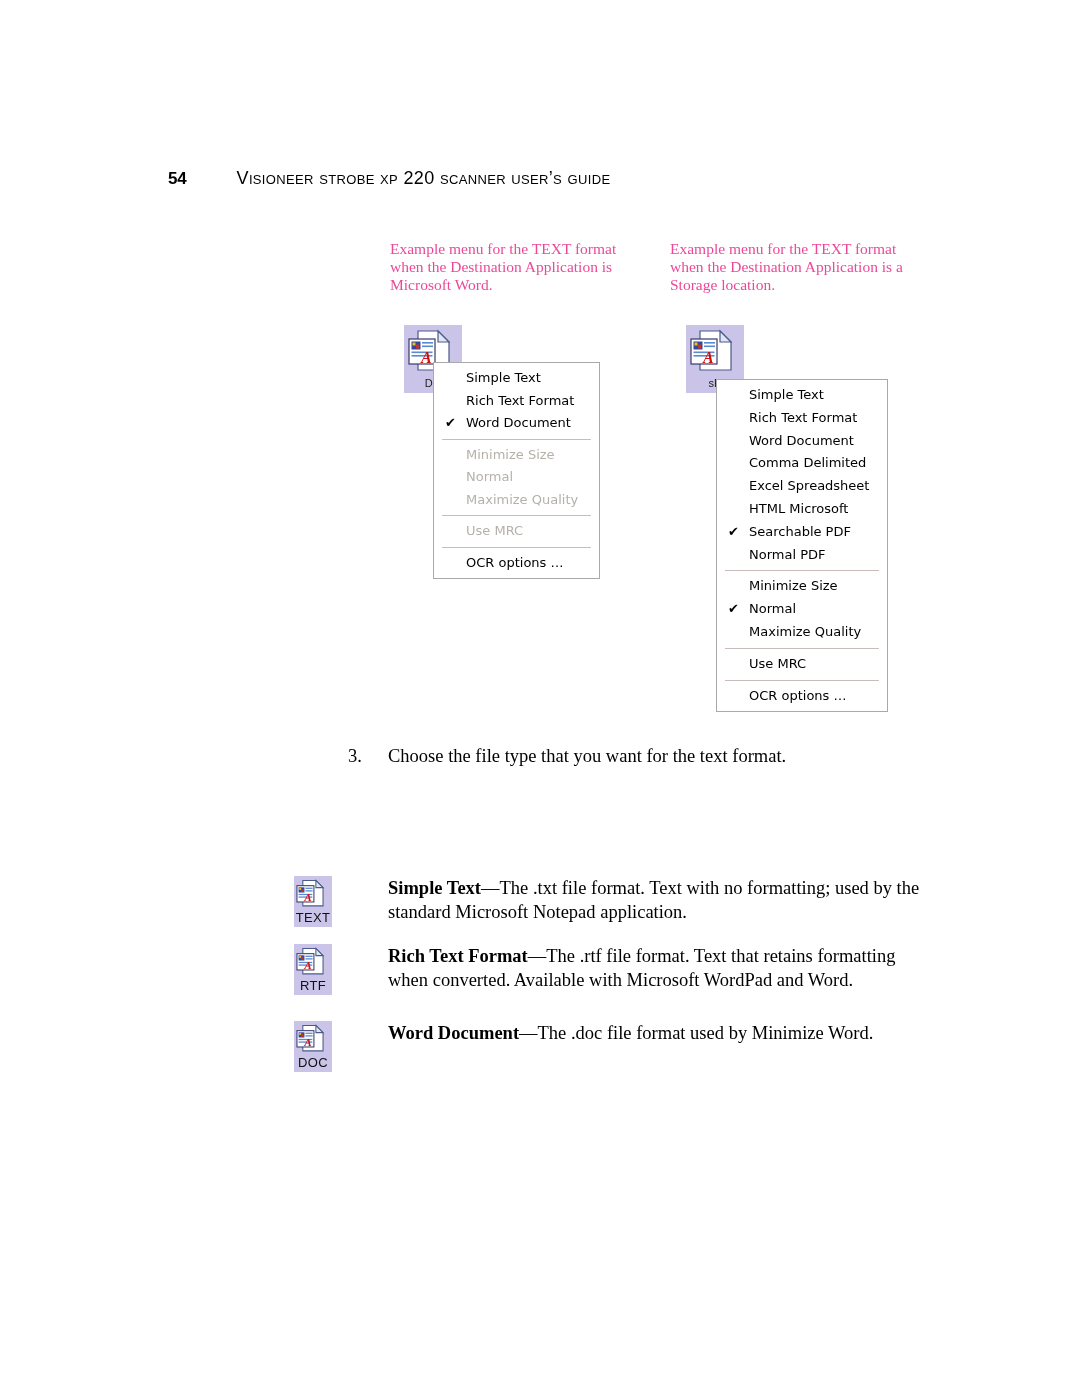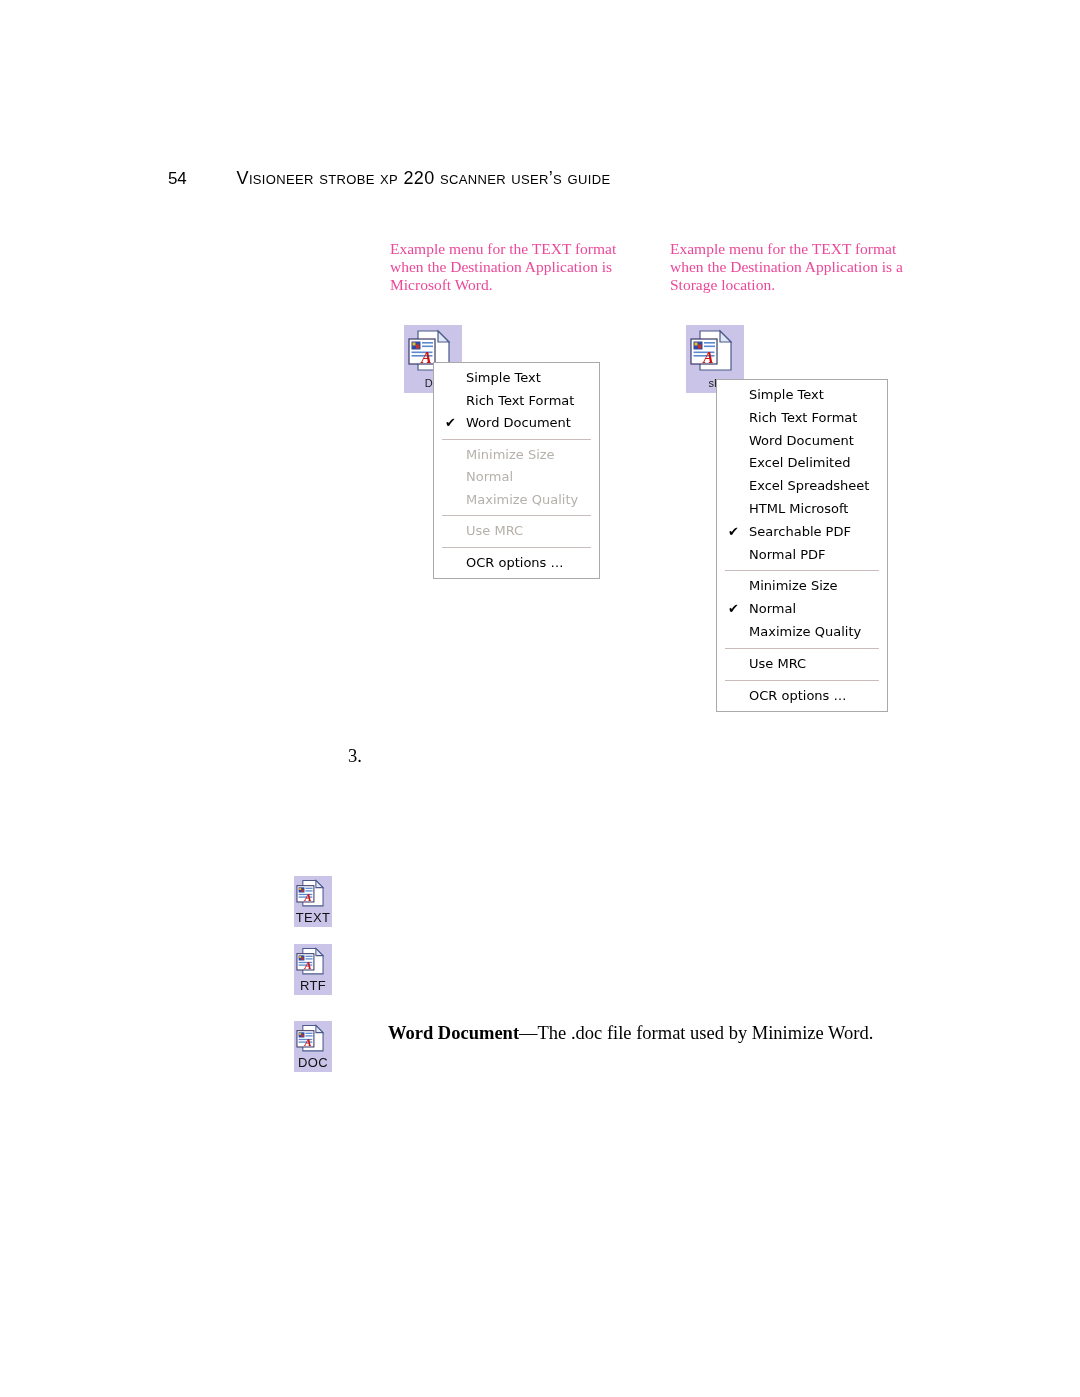--- a/index.html
+++ b/index.html
@@ -19,21 +19,21 @@
   
   #page-header {
     position: absolute;
     left: 168px;
     top: 168px;
     display: flex;
     align-items: baseline;
   }
   #page-header .folio {
     font-family: "Liberation Sans", sans-serif;
-    font-weight: normal;
+    font-weight: bold;
     font-size: 17px;
     letter-spacing: -0.2px;
   }
   #page-header .running-title {
     font-family: "Liberation Sans", sans-serif;
     font-size: 18px;
     margin-left: 50px;
     letter-spacing: 0.35px;
     font-variant: small-caps;
     text-transform: lowercase;
@@ -224,38 +224,39 @@
     <div class="ctx-sep"></div>
     <div class="ctx-item disabled"><span>Use MRC</span></div>
     <div class="ctx-sep"></div>
     <div class="ctx-item"><span>OCR options …</span></div>
   </div>
 
 <div class="ctx-menu" id="menu-right">
     <div class="ctx-item"><span>Simple Text</span></div>
     <div class="ctx-item"><span>Rich Text Format</span></div>
     <div class="ctx-item"><span>Word Document</span></div>
-    <div class="ctx-item"><span>Excel Delimited</span></div>
+    <div class="ctx-item"><span>Comma Delimited</span></div>
     <div class="ctx-item"><span>Excel Spreadsheet</span></div>
     <div class="ctx-item"><span>HTML Microsoft</span></div>
     <div class="ctx-item"><span class="check">✔</span><span>Searchable PDF</span></div>
     <div class="ctx-item"><span>Normal PDF</span></div>
     <div class="ctx-sep"></div>
     <div class="ctx-item"><span>Minimize Size</span></div>
     <div class="ctx-item"><span class="check">✔</span><span>Normal</span></div>
     <div class="ctx-item"><span>Maximize Quality</span></div>
     <div class="ctx-sep"></div>
     <div class="ctx-item"><span>Use MRC</span></div>
     <div class="ctx-sep"></div>
     <div class="ctx-item"><span>OCR options …</span></div>
   </div>
 
 <div id="step-3">
   <span class="num">3.</span>
   <div class="step-body">
+    <p class="step-para">Choose the file type that you want for the text format.</p>
   </div>
 </div>
 
 <div class="fmt-row" id="fmt-row-0">
   <span class="fmt-icon">
     <span class="glyph">
       <svg width="30" height="29" viewBox="0 0 46 44">
         <path d="M12 2 h20 l11 11 v28 h-31 z" fill="#ffffff" stroke="#4a5a8a" stroke-width="1.6"></path>
         <path d="M32 2 l11 11 h-11 z" fill="#dfe6f5" stroke="#4a5a8a" stroke-width="1.6"></path>
         <rect x="3" y="10" width="26" height="25" fill="#ffffff" stroke="#3a3a6a" stroke-width="1.6"></rect>
@@ -264,20 +265,23 @@
         <rect x="10" y="15.5" width="3.2" height="4" fill="#d03020"></rect>
         <rect x="16" y="13" width="11" height="2" fill="#5a8ad0"></rect>
         <rect x="16" y="17" width="11" height="2" fill="#5a8ad0"></rect>
         <rect x="5.5" y="22.5" width="21" height="2" fill="#5a8ad0"></rect>
         <rect x="5.5" y="26.5" width="21" height="2" fill="#5a8ad0"></rect>
         <text x="14" y="34" font-family="Liberation Serif, serif" font-size="17" font-style="italic" font-weight="bold" fill="#cc1111">A</text>
       </svg>
     </span>
     <span class="cap">TEXT</span>
   </span>
+  <div class="fmt-text">
+    <span class="lead">Simple Text</span><span>—The .txt file format. Text with no formatting; used by the standard Microsoft Notepad application.</span>
+  </div>
 </div>
 
 <div class="fmt-row" id="fmt-row-1">
   <span class="fmt-icon">
     <span class="glyph">
       <svg width="30" height="29" viewBox="0 0 46 44">
         <path d="M12 2 h20 l11 11 v28 h-31 z" fill="#ffffff" stroke="#4a5a8a" stroke-width="1.6"></path>
         <path d="M32 2 l11 11 h-11 z" fill="#dfe6f5" stroke="#4a5a8a" stroke-width="1.6"></path>
         <rect x="3" y="10" width="26" height="25" fill="#ffffff" stroke="#3a3a6a" stroke-width="1.6"></rect>
         <rect x="5.5" y="12.5" width="9" height="8" fill="#3048a0"></rect>
@@ -285,20 +289,23 @@
         <rect x="10" y="15.5" width="3.2" height="4" fill="#d03020"></rect>
         <rect x="16" y="13" width="11" height="2" fill="#5a8ad0"></rect>
         <rect x="16" y="17" width="11" height="2" fill="#5a8ad0"></rect>
         <rect x="5.5" y="22.5" width="21" height="2" fill="#5a8ad0"></rect>
         <rect x="5.5" y="26.5" width="21" height="2" fill="#5a8ad0"></rect>
         <text x="14" y="34" font-family="Liberation Serif, serif" font-size="17" font-style="italic" font-weight="bold" fill="#cc1111">A</text>
       </svg>
     </span>
     <span class="cap">RTF</span>
   </span>
+  <div class="fmt-text">
+    <span class="lead">Rich Text Format</span><span>—The .rtf file format. Text that retains formatting when converted. Available with Microsoft WordPad and Word.</span>
+  </div>
 </div>
 
 <div class="fmt-row" id="fmt-row-2">
   <span class="fmt-icon">
     <span class="glyph">
       <svg width="30" height="29" viewBox="0 0 46 44">
         <path d="M12 2 h20 l11 11 v28 h-31 z" fill="#ffffff" stroke="#4a5a8a" stroke-width="1.6"></path>
         <path d="M32 2 l11 11 h-11 z" fill="#dfe6f5" stroke="#4a5a8a" stroke-width="1.6"></path>
         <rect x="3" y="10" width="26" height="25" fill="#ffffff" stroke="#3a3a6a" stroke-width="1.6"></rect>
         <rect x="5.5" y="12.5" width="9" height="8" fill="#3048a0"></rect>

